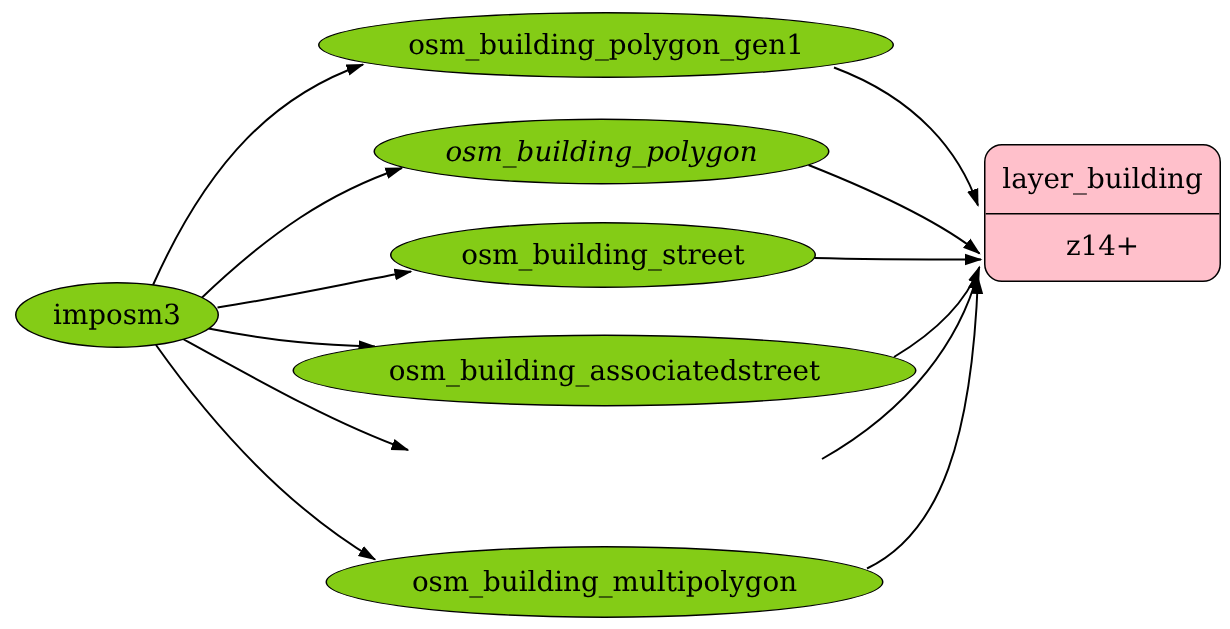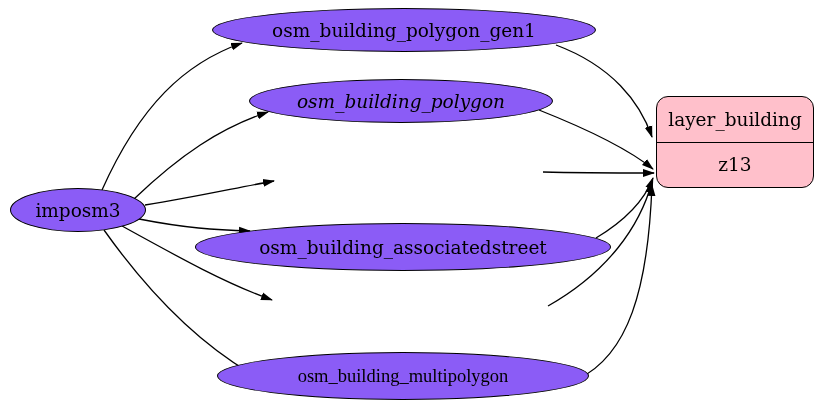--- a/index.html
+++ b/index.html
@@ -28,21 +28,21 @@
     fill: none;
     stroke: #000000;
     stroke-width: 1.3;
   }
   .node {
     position: absolute;
     box-sizing: border-box;
     display: flex;
     align-items: center;
     justify-content: center;
-    background: #8b5cf6;
+    background: #84cc16;
     border: 1.3px solid #000000;
     border-radius: 50%;
     white-space: nowrap;
     z-index: 2;
   }
   .record {
     position: absolute;
     box-sizing: border-box;
     left: 656px;
     top: 96px;
@@ -66,21 +66,21 @@
   .record .row + .row {
     border-top: 1.3px solid #000000;
   }
   
   .n-imposm3        { left: 10px;  top: 188px; width: 136px; height: 44px; text-align: right; }
   .n-gen1           { left: 212px; top: 8px;   width: 384px; height: 44px; }
   .n-polygon        { left: 249px; top: 79px;  width: 304px; height: 44px; font-style: italic; }
   .n-street         { left: 260px; top: 148px; width: 284px; height: 44px; }
   .n-assocstreet    { left: 195px; top: 223px; width: 416px; height: 48px; }
   .n-relation       { left: 249px; top: 289px; width: 304px; height: 48px; }
-  .n-multipolygon   { left: 217px; top: 352px; width: 372px; height: 48px; font-family: Liberation Serif, serif; }
+  .n-multipolygon   { left: 217px; top: 364px; width: 372px; height: 48px; }
 </style>
 </head>
 <body>
 
 <div class="canvas">
 
   <svg class="edges" viewBox="0 0 820 419" xmlns="http://www.w3.org/2000/svg">
     <defs>
       <marker id="arrow" markerWidth="12" markerHeight="9" refX="11" refY="4.5" orient="auto" markerUnits="userSpaceOnUse">
         <path d="M 0 0.6 L 12 4.5 L 0 8.4 z" fill="#000000"></path>
@@ -107,28 +107,31 @@
   </div>
 
   <div class="node n-gen1">
     <span>osm_building_polygon_gen1</span>
   </div>
 
   <div class="node n-polygon">
     <span>osm_building_polygon</span>
   </div>
 
+  <div class="node n-street">
+    <span>osm_building_street</span>
+  </div>
 
   <div class="node n-assocstreet">
     <span>osm_building_associatedstreet</span>
   </div>
 
 
   <div class="node n-multipolygon">
     <span>osm_building_multipolygon</span>
   </div>
 
   <div class="record">
     <div class="row">layer_building</div>
-    <div class="row">z13</div>
+    <div class="row">z14+</div>
   </div>
 
 </div>
 
 </body></html>

